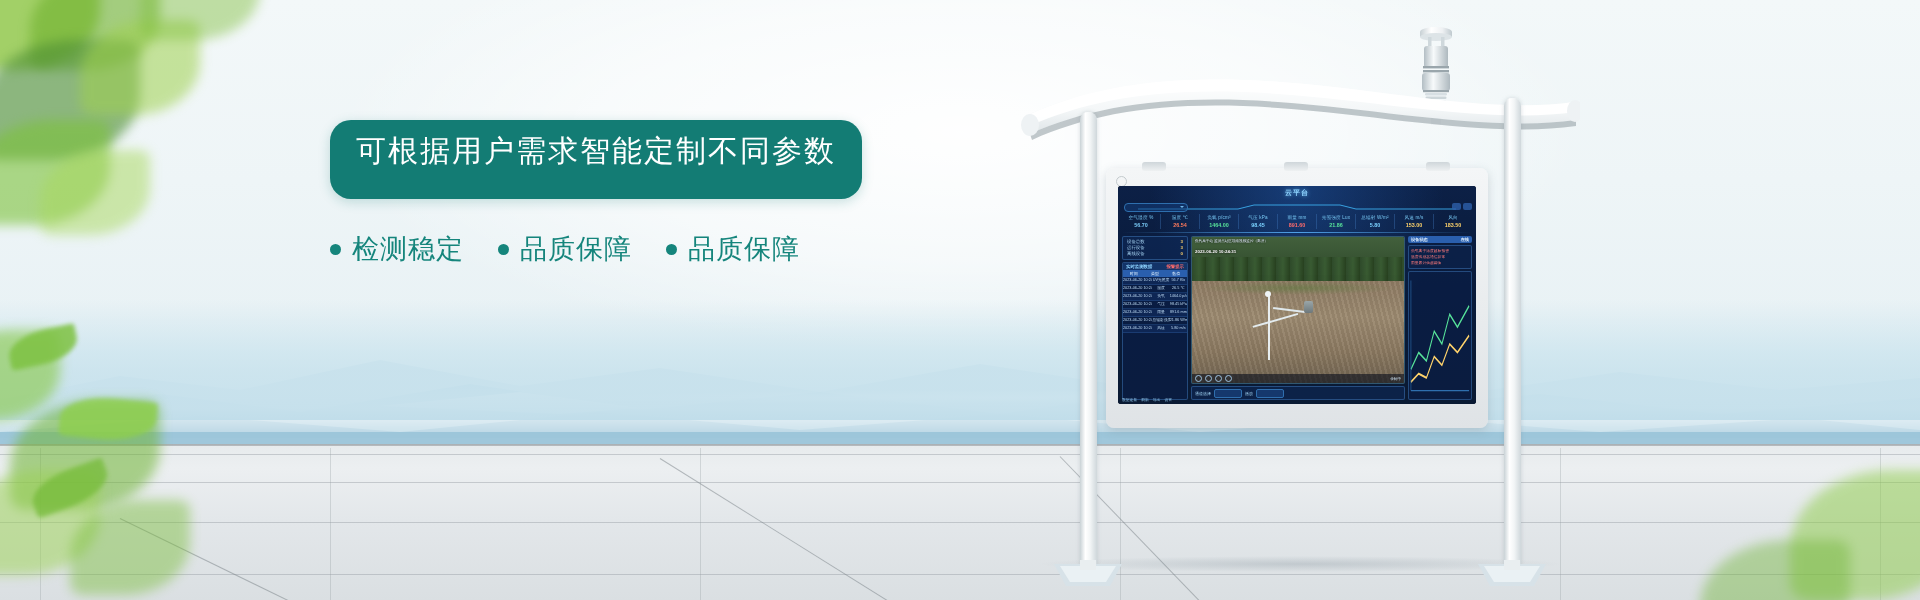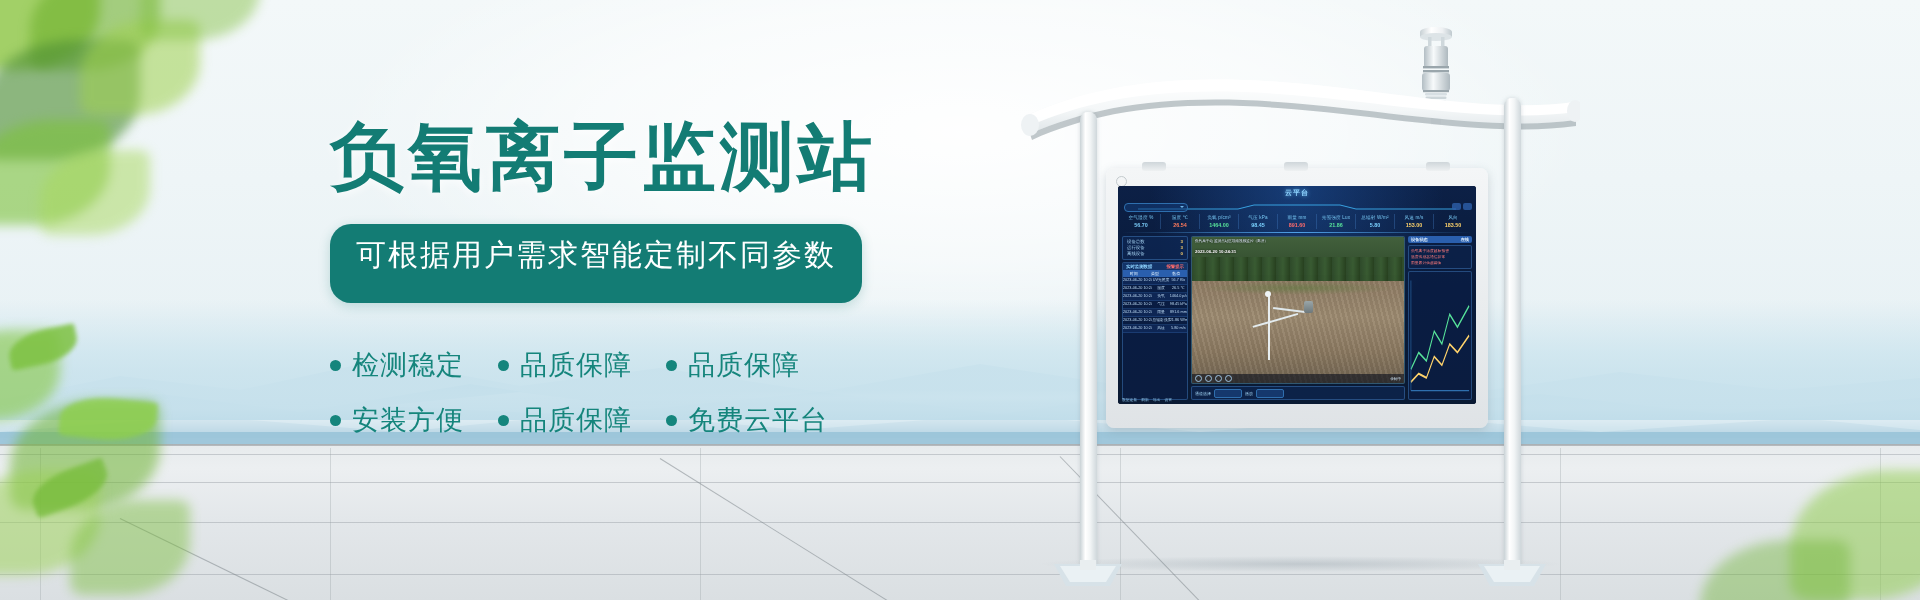--- a/index.html
+++ b/index.html
@@ -64,21 +64,21 @@
     font-size:74px;font-weight:700;color:#137c74;letter-spacing:4px;
     line-height:1;margin:0 0 30px 0;white-space:nowrap;
     text-shadow:0 2px 10px rgba(255,255,255,.8);
   }
   .pill{
     display:inline-block;background:#137c74;color:#ffffff;
     font-size:30px;font-weight:500;letter-spacing:2px;
     padding:11px 26px 27px;border-radius:21px;white-space:nowrap;
     box-shadow:0 3px 12px rgba(19,124,116,.22);
   }
-  .features{margin-top:44px;}
+  .features{margin-top:32px;}
   .frow{display:flex;align-items:center;margin-bottom:19px;}
   .fitem{display:flex;align-items:center;font-size:27px;color:#15857c;
          font-weight:500;letter-spacing:1px;white-space:nowrap;}
   .fitem + .fitem{margin-left:34px;}
   .dot{width:11px;height:11px;border-radius:50%;background:#15857c;
        margin-right:11px;flex:0 0 auto;}
 
   
   .kiosk{position:absolute;left:1020px;top:20px;width:560px;height:580px;}
 
@@ -292,50 +292,35 @@
   <div class="leaf" style="left:1790px;top:470px;width:170px;height:130px;background:#8ccb45;opacity:.5;"></div>
   <div class="leaf" style="left:1700px;top:540px;width:150px;height:110px;background:#6fb434;opacity:.42;"></div>
   <div class="leaf-s" style="left:8px;top:330px;width:70px;height:34px;background:#7ec242;opacity:.85;
               border-radius:60% 6% 58% 8%;transform:rotate(-12deg);"></div>
   <div class="leaf-s" style="left:60px;top:398px;width:96px;height:42px;background:#8ecf4c;opacity:.8;
               border-radius:58% 6% 60% 8%;transform:rotate(6deg);"></div>
   <div class="leaf-s" style="left:30px;top:470px;width:80px;height:36px;background:#76bb3a;opacity:.75;
               border-radius:58% 6% 60% 8%;transform:rotate(-20deg);"></div>
 
   <div class="copy">
-    <h1 class="title">负氧离子监测站</h1>
     <div class="pill">可根据用户需求智能定制不同参数</div>
 
     <div class="features">
       <div class="frow">
         <div class="fitem">
           <span class="dot"></span>
           <span>检测稳定</span>
         </div>
         <div class="fitem">
           <span class="dot"></span>
           <span>品质保障</span>
         </div>
         <div class="fitem">
           <span class="dot"></span>
           <span>品质保障</span>
-        </div>
-      </div>
-      <div class="frow">
-        <div class="fitem">
-          <span class="dot"></span>
-          <span>安装方便</span>
-        </div>
-        <div class="fitem">
-          <span class="dot"></span>
-          <span>品质保障</span>
-        </div>
-        <div class="fitem">
-          <span class="dot"></span>
-          <span>免费云平台</span>
         </div>
       </div>
     </div>
   </div>
 
   <div class="shadow"></div>
   <div class="kiosk">
 
     <div class="sensor">
       <svg viewBox="0 0 70 105" width="70" height="105">

